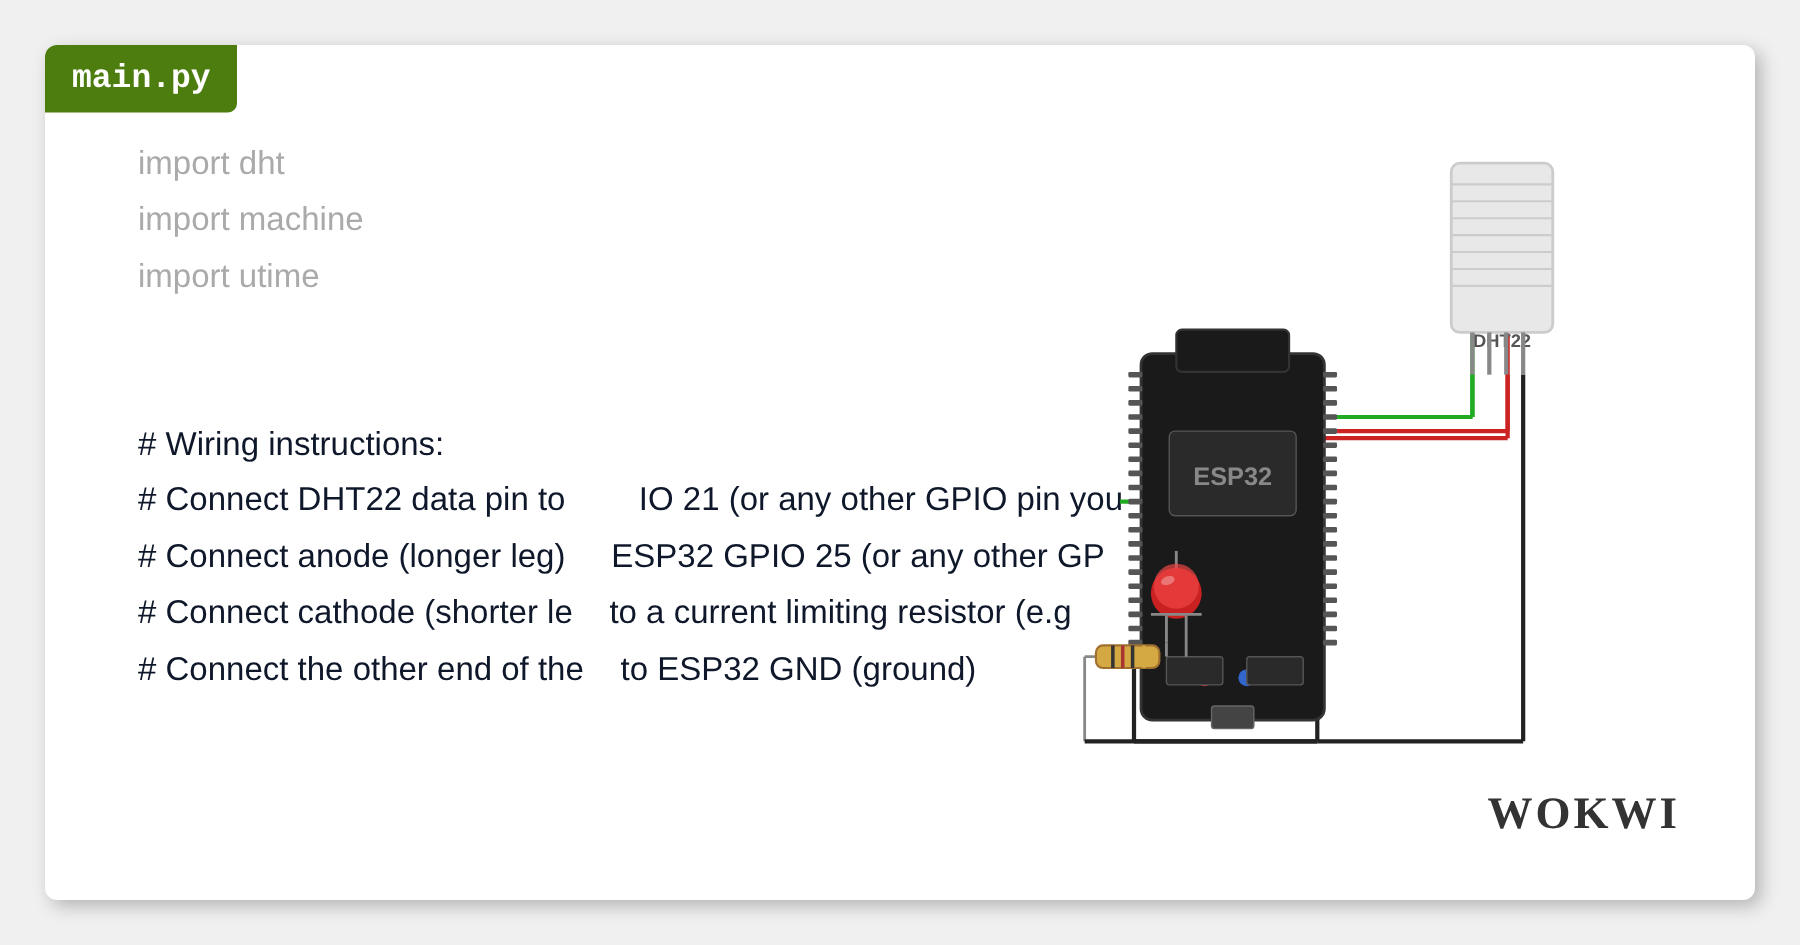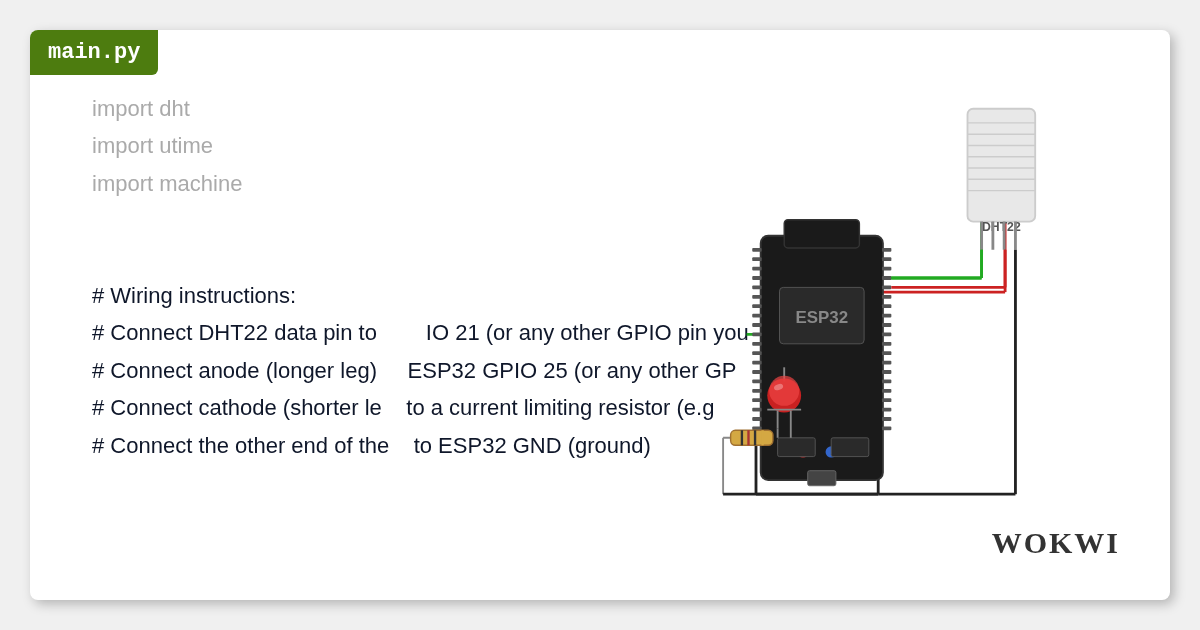--- a/index.html
+++ b/index.html
@@ -101,22 +101,22 @@
   </style>
 </head>
 <body>
 
 <div class="main-card">
 
   <div class="tab-label">main.py</div>
 
   <div class="code-area">
     <span class="code-line">import dht</span>
+    <span class="code-line">import machine</span>
     <span class="code-line">import utime</span>
-    <span class="code-line">import machine</span>
     <span class="code-line">&nbsp;</span>
     <span class="code-line">&nbsp;</span>
     <span class="code-line comment"># Wiring instructions:</span>
     <span class="code-line comment"># Connect DHT22 data pin to&nbsp;&nbsp;&nbsp;&nbsp;&nbsp;&nbsp;&nbsp;&nbsp;IO 21 (or any other GPIO pin you</span>
     <span class="code-line comment"># Connect anode (longer leg)&nbsp;&nbsp;&nbsp;&nbsp;&nbsp;ESP32 GPIO 25 (or any other GP</span>
     <span class="code-line comment"># Connect cathode (shorter le&nbsp;&nbsp;&nbsp;&nbsp;to a current limiting resistor (e.g</span>
     <span class="code-line comment"># Connect the other end of the&nbsp;&nbsp;&nbsp;&nbsp;to ESP32 GND (ground)</span>
   </div>
 
   <div class="circuit-area">

